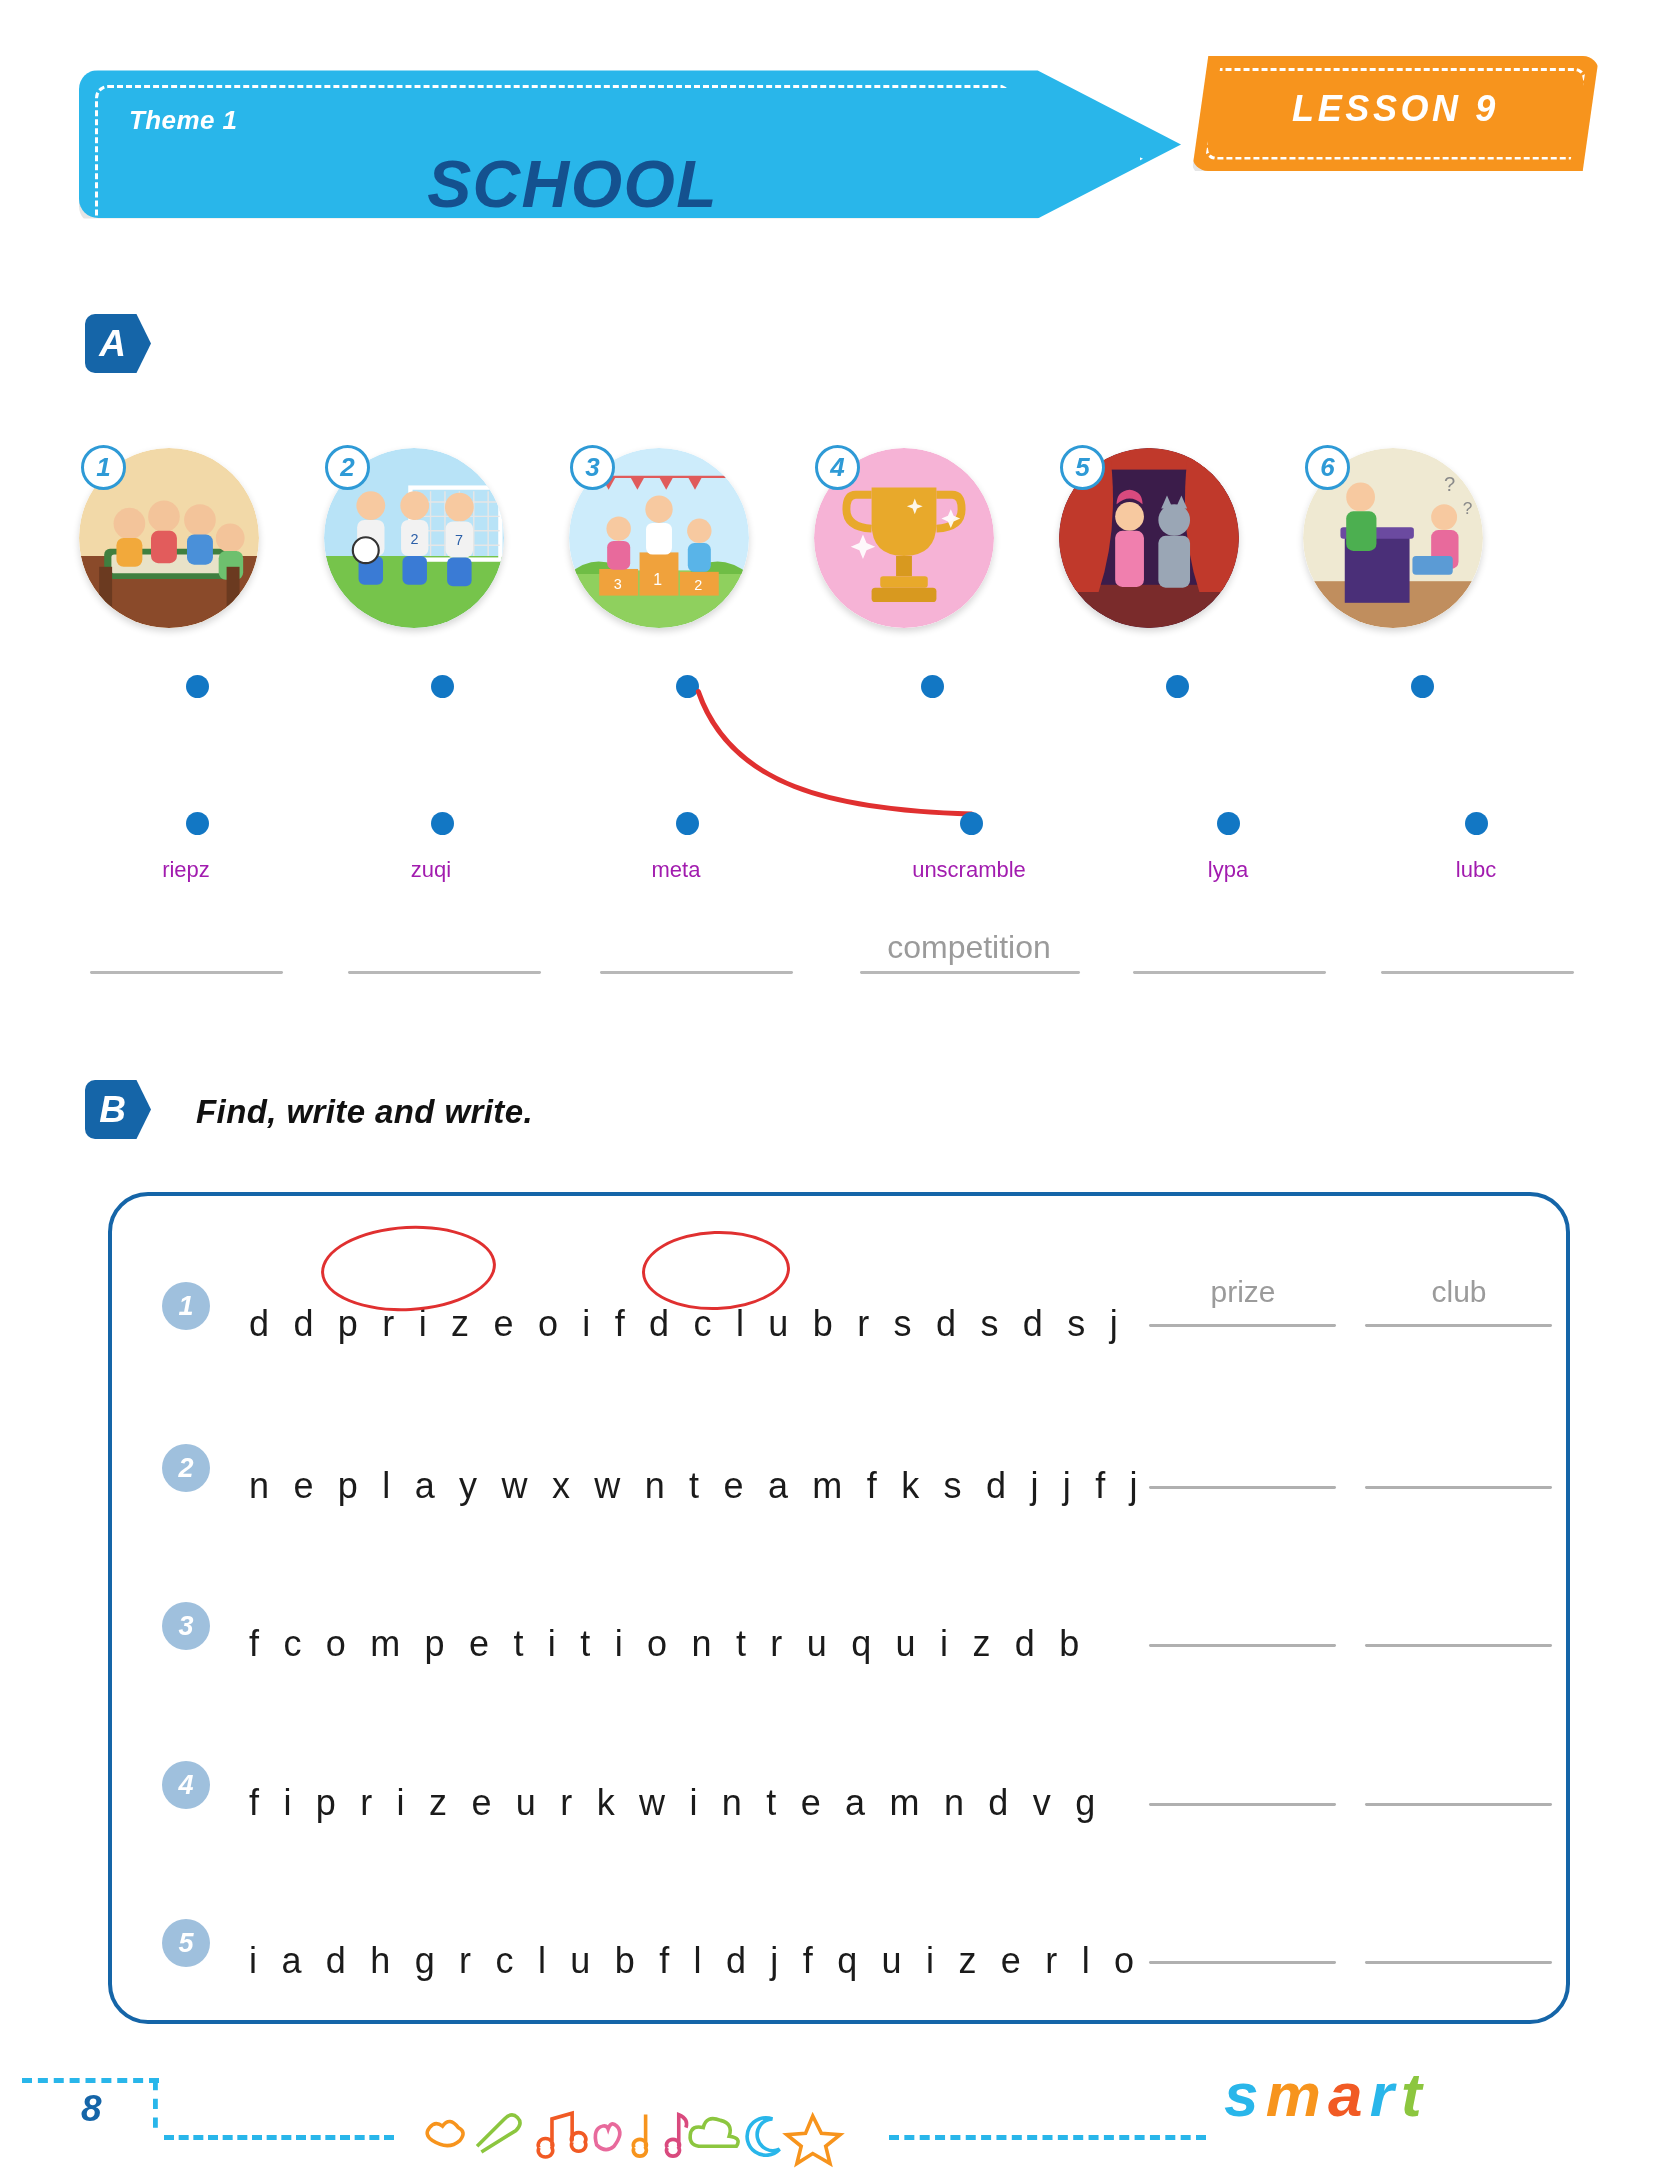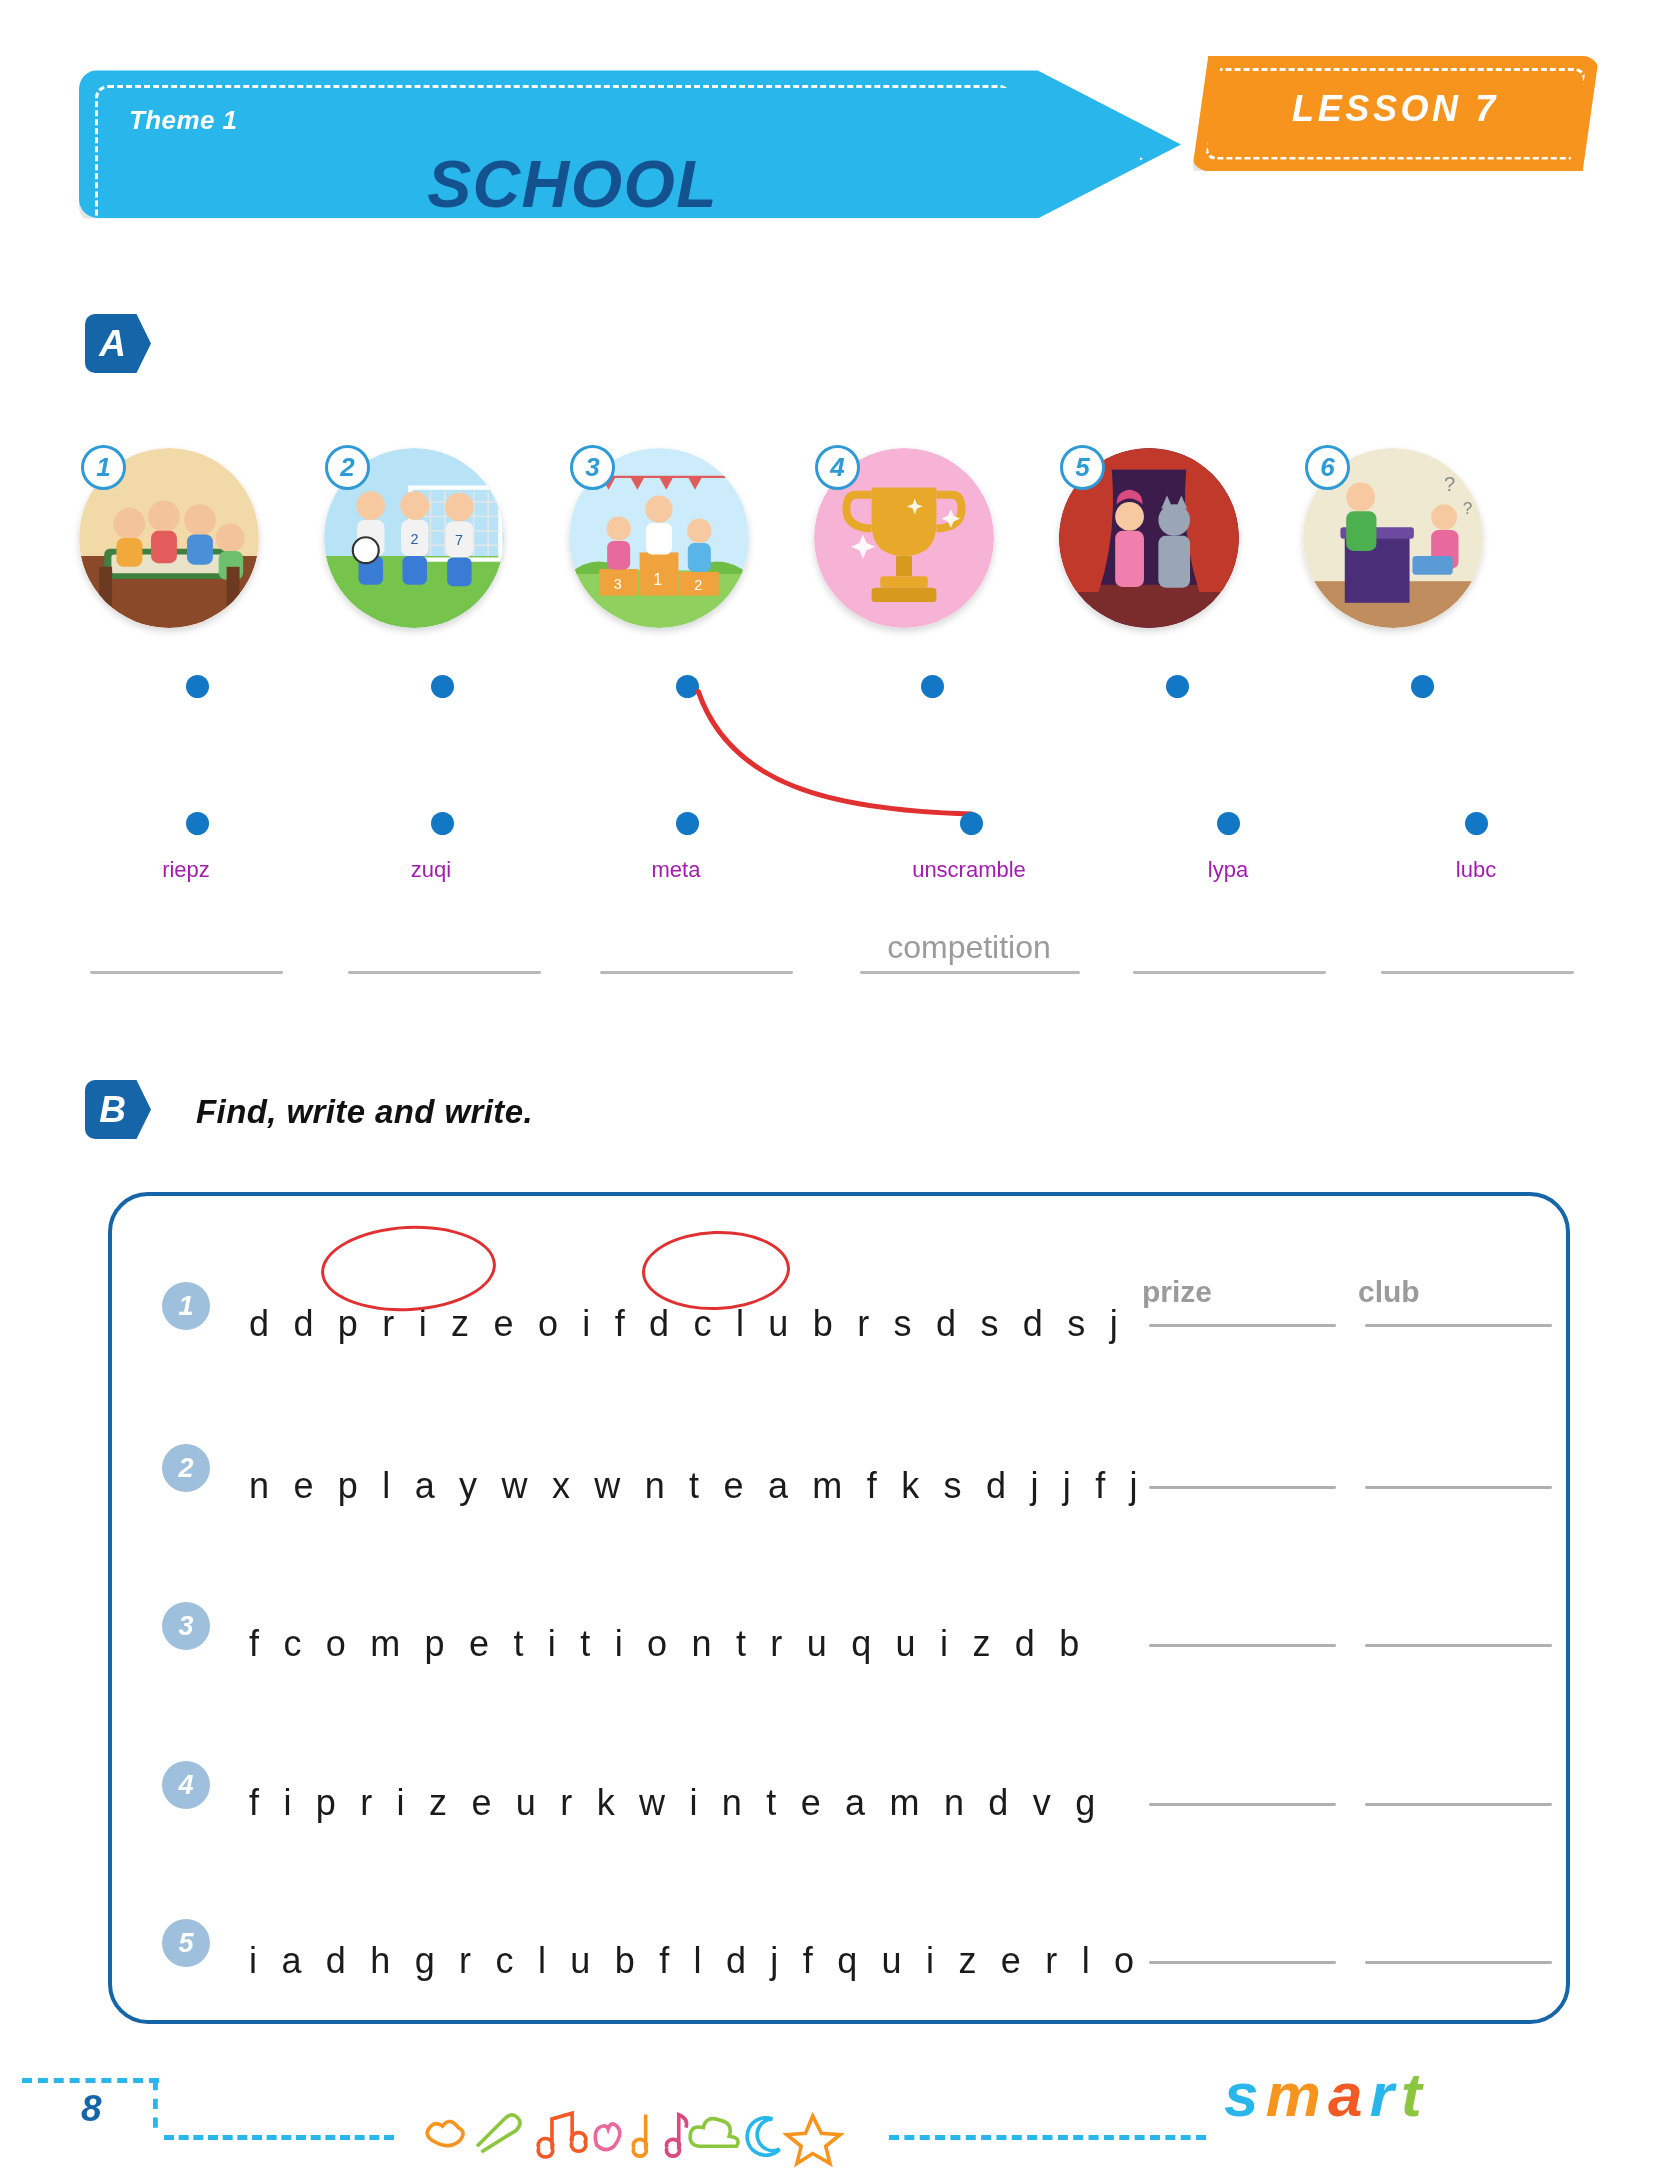--- a/index.html
+++ b/index.html
@@ -233,24 +233,23 @@
   }
   .bline {
     position: absolute;
     height: 2.9px;
     background: #b0b0b0;
     border-radius: 1.4px;
   }
   .bans {
     position: absolute;
     width: 202px;
-    text-align: left;
+    text-align: center;
     font-size: 30px;
     color: #9b9b9b;
-    font-weight: bold;
   }
 
   
   .footer-num {
     position: absolute;
     left: 81px;
     top: 2088px;
     font-size: 37px;
     font-weight: bold;
     color: #1565a8;
@@ -284,21 +283,21 @@
 <div class="page">
 
   <div class="header">
     <div class="theme-banner">
       <div class="theme-banner-inner"></div>
       <div class="theme-label">Theme 1</div>
       <div class="theme-title">SCHOOL</div>
     </div>
     <div class="lesson-badge">
       <div class="lesson-badge-inner"></div>
-      <div class="lesson-text">LESSON  7</div>
+      <div class="lesson-text">LESSON  9</div>
     </div>
   </div>
 
   <div class="sec-letter" style="left:85px; top:314px;">
     <span>A</span>
   </div>
 
   <div class="pic" style="left:79px; top:448px;">
     <svg viewBox="0 0 250 250" width="180" height="180">
       <defs>

